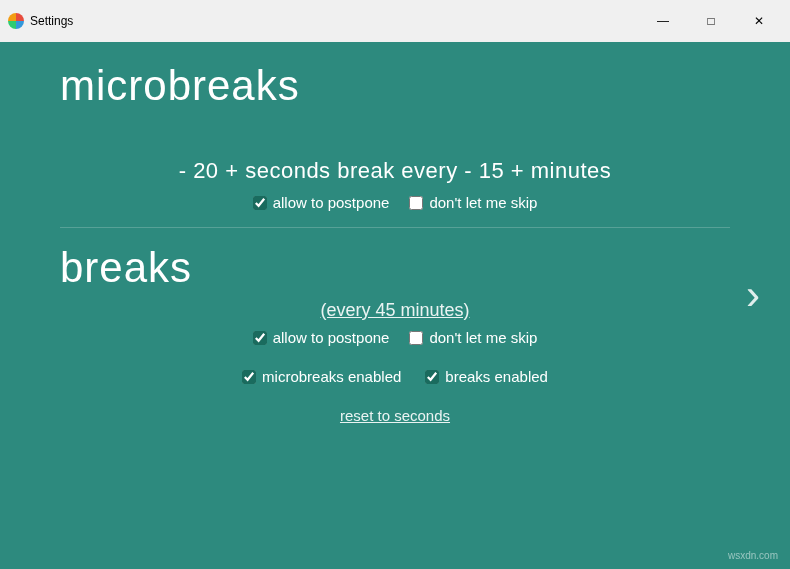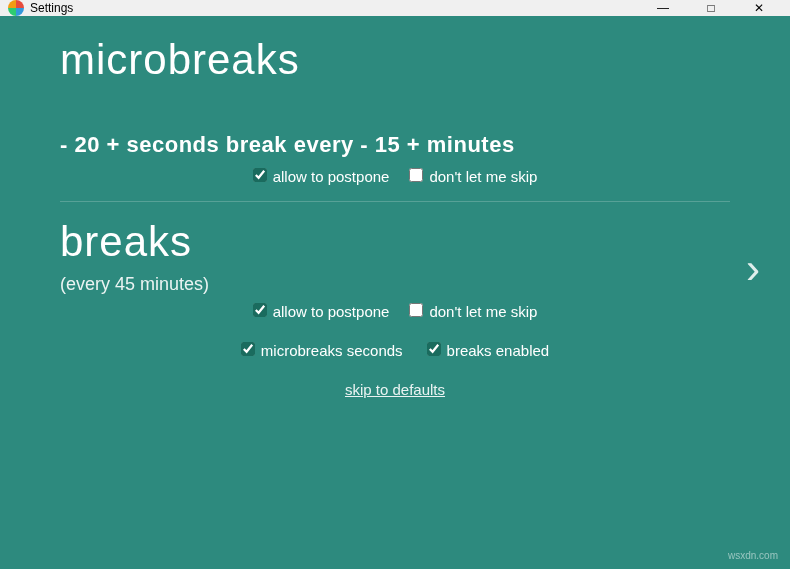--- a/index.html
+++ b/index.html
@@ -8,21 +8,21 @@
       width: 790px;
       height: 569px;
       font-family: 'Segoe UI', sans-serif;
       background: #2d8a7e;
       color: #fff;
       overflow: hidden;
     }
 
     .title-bar {
       background: #f0f0f0;
-      height: 16px;
+      height: 42px;
       display: flex;
       align-items: center;
       justify-content: space-between;
       padding: 0 8px;
       color: #000;
       font-size: 12px;
       user-select: none;
     }
 
     .title-bar-left {
@@ -57,39 +57,39 @@
     .section-title {
       font-size: 42px;
       font-weight: 300;
       text-align: left;
       margin-bottom: 12px;
       letter-spacing: 1px;
     }
 
     .break-config {
       font-size: 22px;
-      font-weight: 700;
-      text-align: left;
+      font-weight: 400;
+      text-align: center;
       margin-bottom: 10px;
       letter-spacing: 0.5px;
       margin-top: 48px;
     }
 
     .controls-row {
       display: flex;
       align-items: center;
       justify-content: center;
       gap: 20px;
       margin-bottom: 10px;
       font-size: 15px;
     }
 
     .checkbox-group {
       display: flex;
-      align-items: flex-start;
+      align-items: center;
       gap: 6px;
     }
 
     .checkbox-group input[type="checkbox"] {
       width: 14px;
       height: 14px;
       accent-color: #1a6b5e;
       cursor: pointer;
     }
 
@@ -110,24 +110,25 @@
       transform: translateY(-50%);
       font-size: 42px;
       font-weight: 300;
       color: rgba(255,255,255,0.85);
       cursor: pointer;
       line-height: 1;
     }
 
     .sub-note {
       font-size: 18px;
-      text-align: left;
+      text-align: center;
       margin-bottom: 8px;
       margin-top: -4px;
       opacity: 0.9;
+      text-decoration: underline;
     }
 
     .enabled-row {
       display: flex;
       align-items: center;
       justify-content: center;
       gap: 24px;
       margin-top: 22px;
       font-size: 15px;
     }
@@ -209,27 +210,27 @@
         <input type="checkbox" style="">
         <span>don't let me skip</span>
       </label>
     </div>
     <span class="chevron-right">›</span>
   </div>
 
   <div class="enabled-row">
     <label class="checkbox-group">
       <input type="checkbox" checked="" style="">
-      <span>microbreaks seconds</span>
+      <span>microbreaks enabled</span>
     </label>
     <label class="checkbox-group">
       <input type="checkbox" checked="" style="">
       <span>breaks enabled</span>
     </label>
   </div>
 
   <div class="reset-row">
-    <button class="reset-btn">skip to defaults</button>
+    <button class="reset-btn">reset to seconds</button>
   </div>
 
 </div>
 
 <div class="watermark">wsxdn.com</div>
 
 </body></html>

